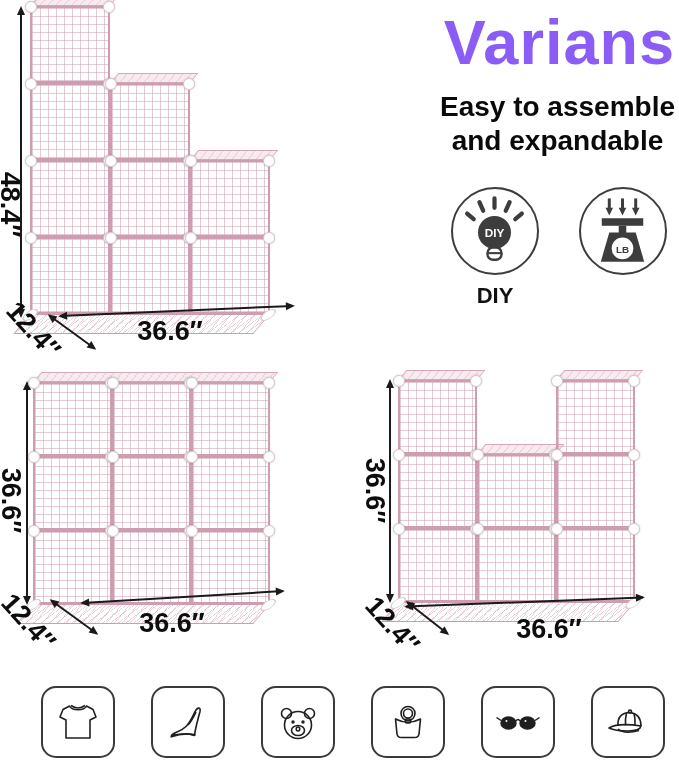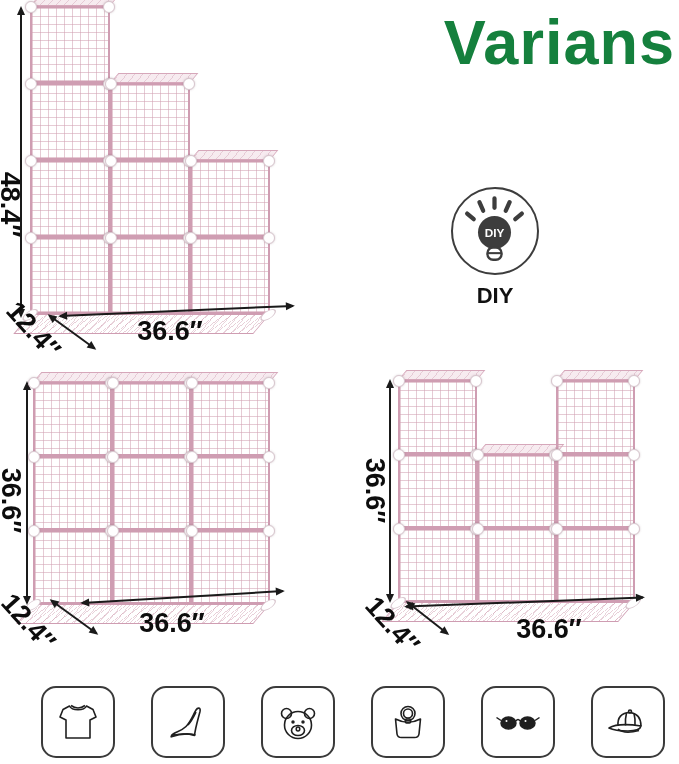--- a/index.html
+++ b/index.html
@@ -38,56 +38,77 @@
   .dline-v{position:absolute;width:0;border-left:2.2px solid #1a1a1a;}
   .dline-v::before,.dline-v::after{content:"";position:absolute;left:-5px;width:0;height:0;
       border-left:4px solid transparent;border-right:4px solid transparent;}
   .dline-v::before{top:-2px;border-bottom:9px solid #1a1a1a;}
   .dline-v::after{bottom:-2px;border-top:9px solid #1a1a1a;}
   .dim{position:absolute;font-weight:bold;font-size:27px;color:#0d0d0d;text-align:center;white-space:nowrap;}
   .rot90{transform:rotate(90deg);}
   .rot48{transform:rotate(48deg);}
 
   
-  .brand{position:absolute;right:4px;top:6px;font-size:63px;font-weight:bold;letter-spacing:1px;color:#15803d;}
+  .brand{position:absolute;right:4px;top:6px;font-size:63px;font-weight:bold;letter-spacing:1px;color:#8b5cf6;}
   .tagline{position:absolute;right:4px;top:90px;font-size:28px;font-weight:bold;
            line-height:1.22;text-align:center;color:#0a0a0a;}
 
   
   .feature-circle{position:absolute;width:88px;height:88px;border:2.5px solid #3d3d3d;border-radius:50%;box-sizing:border-box;}
   .feature-label{position:absolute;width:88px;top:283px;text-align:center;font-size:22px;font-weight:bold;color:#111;}
 
   
   .cat{position:absolute;top:686px;width:74px;height:72px;border:2.5px solid #3a3a3a;border-radius:15px;
        box-sizing:border-box;display:flex;align-items:center;justify-content:center;background:#fff;}
 </style>
 </head>
 <body>
 
 <div id="stage">
 
   <div class="brand">Varians</div>
+  <div class="tagline">
+    <div>Easy to assemble</div>
+    <div>and expandable</div>
+  </div>
 
   <div class="feature-circle" style="left:451px;top:187px;">
     <svg width="83" height="83" viewBox="0 0 88 88">
       <g stroke="#3d3d3d" stroke-width="4.5" stroke-linecap="round">
         <line x1="44" y1="10" x2="44" y2="20"></line>
         <line x1="28" y1="14" x2="32" y2="23"></line>
         <line x1="60" y1="14" x2="56" y2="23"></line>
         <line x1="15" y1="26" x2="22" y2="32"></line>
         <line x1="73" y1="26" x2="66" y2="32"></line>
       </g>
       <circle cx="44" cy="46" r="17.5" fill="#3d3d3d"></circle>
       <text x="44" y="51" text-anchor="middle" font-size="12.5" font-weight="bold" fill="#ffffff" font-family="Liberation Sans, sans-serif">DIY</text>
       <rect x="36.5" y="62" width="15" height="13" rx="6" fill="#ffffff" stroke="#3d3d3d" stroke-width="2.5"></rect>
       <line x1="37" y1="68" x2="51" y2="68" stroke="#3d3d3d" stroke-width="2.2"></line>
     </svg>
   </div>
   <div class="feature-label" style="left:451px;">DIY</div>
 
+  <div class="feature-circle" style="left:579px;top:187px;">
+    <svg width="83" height="83" viewBox="0 0 88 88">
+      <g stroke="#3d3d3d" stroke-width="3.2">
+        <line x1="30" y1="10" x2="30" y2="21"></line>
+        <line x1="44" y1="10" x2="44" y2="21"></line>
+        <line x1="58" y1="10" x2="58" y2="21"></line>
+      </g>
+      <polygon points="26,20 34,20 30,28" fill="#3d3d3d"></polygon>
+      <polygon points="40,20 48,20 44,28" fill="#3d3d3d"></polygon>
+      <polygon points="54,20 62,20 58,28" fill="#3d3d3d"></polygon>
+      <rect x="22" y="31" width="44" height="8" fill="#3d3d3d"></rect>
+      <rect x="40" y="39" width="8" height="8" fill="#3d3d3d"></rect>
+      <polygon points="30,46 58,46 67,77 21,77" fill="#3d3d3d"></polygon>
+      <circle cx="44" cy="63" r="11.5" fill="#ffffff"></circle>
+      <text x="44" y="67.5" text-anchor="middle" font-size="10.5" font-weight="bold" fill="#3d3d3d" font-family="Liberation Sans, sans-serif">LB</text>
+    </svg>
+  </div>
 
   <div class="org" style="left:30px;top:6px;width:240px;height:308px;">
     <div class="face-top" style="left:0;top:-10px;width:80px;"></div>
     <div class="face-top" style="left:80px;top:67px;width:80px;"></div>
     <div class="face-top" style="left:160px;top:144px;width:80px;"></div>
     <div class="cell" style="left:0;top:0;width:80px;height:77px;"></div>
     <div class="cell" style="left:0;top:77px;width:80px;height:77px;"></div>
     <div class="cell" style="left:0;top:154px;width:80px;height:77px;"></div>
     <div class="cell" style="left:0;top:231px;width:80px;height:77px;"></div>
     <div class="cell" style="left:80px;top:77px;width:80px;height:77px;"></div>

